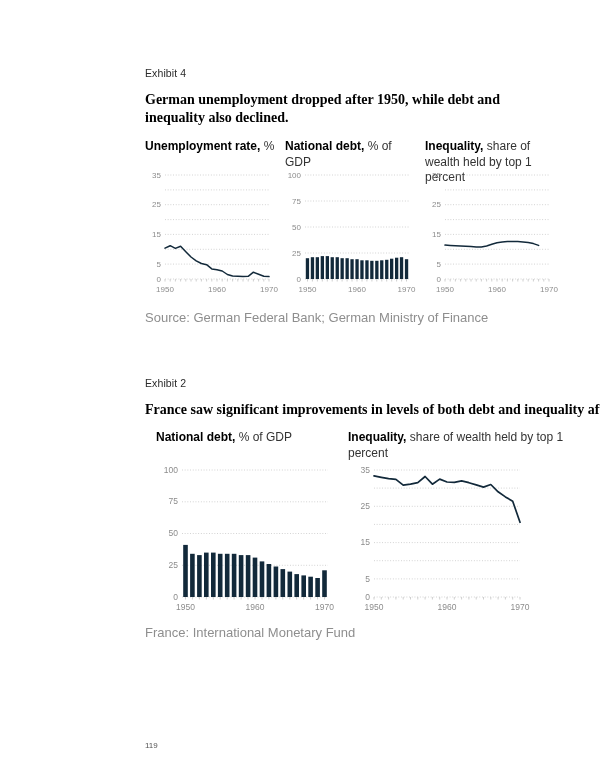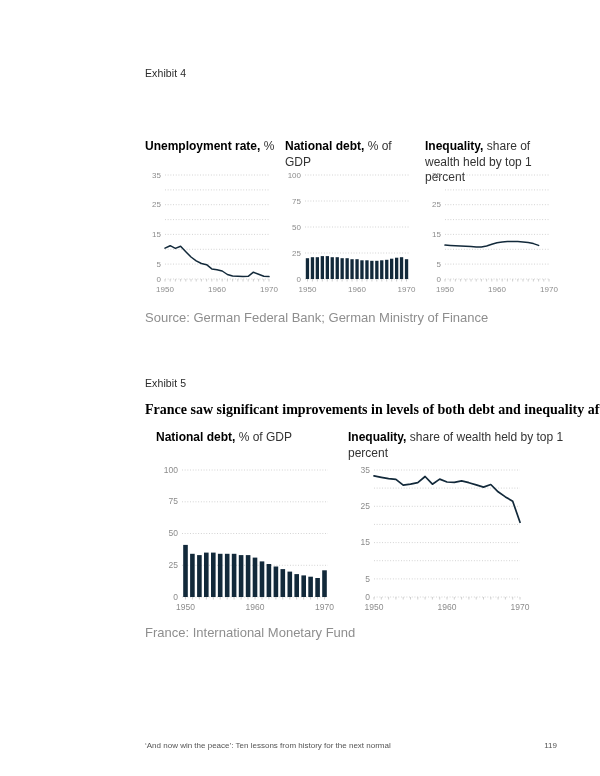--- a/index.html
+++ b/index.html
@@ -24,20 +24,21 @@
     display:flex; justify-content:space-between; align-items:baseline;
     font-size:8px; color:#545454;
   }
 </style>
 </head>
 <body>
 
 <div class="page">
 
   <div class="exhibit-label" style="top:67px">Exhibit 4</div>
+  <h2 class="exhibit-title" style="top:91px; width:408px">German unemployment dropped after 1950, while debt and inequality also declined.</h2>
 
   <div class="chart-col" style="left:145px; top:139px; width:132px; height:165px">
     <div class="chart-header"><b>Unemployment rate,</b><span> %</span></div>
     <div class="chart-box" style="top:26px"><svg width="134" height="134" viewBox="0 0 134 134" aria-hidden="true">
           <line x1="20" y1="114.0" x2="124" y2="114.0" stroke="#c9c9c9" stroke-width="0.9" stroke-dasharray="0.9,1.8"></line>
           <line x1="20" y1="99.1" x2="124" y2="99.1" stroke="#c9c9c9" stroke-width="0.9" stroke-dasharray="0.9,1.8"></line>
           <line x1="20" y1="84.3" x2="124" y2="84.3" stroke="#c9c9c9" stroke-width="0.9" stroke-dasharray="0.9,1.8"></line>
           <line x1="20" y1="69.4" x2="124" y2="69.4" stroke="#c9c9c9" stroke-width="0.9" stroke-dasharray="0.9,1.8"></line>
           <line x1="20" y1="54.6" x2="124" y2="54.6" stroke="#c9c9c9" stroke-width="0.9" stroke-dasharray="0.9,1.8"></line>
           <line x1="20" y1="39.7" x2="124" y2="39.7" stroke="#c9c9c9" stroke-width="0.9" stroke-dasharray="0.9,1.8"></line>
@@ -176,21 +177,21 @@
           <line x1="124.0" y1="114" x2="124.0" y2="116.5" stroke="#c9c9c9" stroke-width="0.9"></line>
           <text x="20.0" y="127" text-anchor="middle" font-size="8" fill="#8c8c8c">1950</text>
           <text x="72.0" y="127" text-anchor="middle" font-size="8" fill="#8c8c8c">1960</text>
           <text x="124.0" y="127" text-anchor="middle" font-size="8" fill="#8c8c8c">1970</text>
           <polyline points="20.0,80.1 25.2,80.4 30.4,80.7 35.6,81.0 40.8,81.3 46.0,81.6 51.2,81.9 56.4,81.9 61.6,81.0 66.8,79.2 72.0,77.7 77.2,76.9 82.4,76.6 87.6,76.6 92.8,76.6 98.0,76.9 103.2,77.5 108.4,78.6 113.6,80.4" fill="none" stroke="#12293a" stroke-width="1.5" stroke-linejoin="round" stroke-linecap="round"></polyline>
         </svg></div>
   </div>
 
   <div class="source" style="top:310px">Source: German Federal Bank; German Ministry of Finance</div>
 
-  <div class="exhibit-label" style="top:377px">Exhibit 5</div>
+  <div class="exhibit-label" style="top:377px">Exhibit 2</div>
   <h2 class="exhibit-title" style="top:401px; width:450px; white-space:nowrap">France saw significant improvements in levels of both debt and inequality after 1950.</h2>
 
   <div class="chart-col" style="left:156px; top:430px; width:184px; height:190px">
     <div class="chart-header"><b>National debt,</b><span> % of GDP</span></div>
     <div class="chart-box" style="top:28px"><svg width="184" height="156" viewBox="0 0 184 156" aria-hidden="true">
           <line x1="26" y1="139.0" x2="172" y2="139.0" stroke="#c9c9c9" stroke-width="0.9" stroke-dasharray="0.9,1.8"></line>
           <line x1="26" y1="107.3" x2="172" y2="107.3" stroke="#c9c9c9" stroke-width="0.9" stroke-dasharray="0.9,1.8"></line>
           <line x1="26" y1="75.5" x2="172" y2="75.5" stroke="#c9c9c9" stroke-width="0.9" stroke-dasharray="0.9,1.8"></line>
           <line x1="26" y1="43.8" x2="172" y2="43.8" stroke="#c9c9c9" stroke-width="0.9" stroke-dasharray="0.9,1.8"></line>
           <line x1="26" y1="12.0" x2="172" y2="12.0" stroke="#c9c9c9" stroke-width="0.9" stroke-dasharray="0.9,1.8"></line>
@@ -287,17 +288,16 @@
           <text x="26.0" y="152" text-anchor="middle" font-size="8.5" fill="#8c8c8c">1950</text>
           <text x="99.0" y="152" text-anchor="middle" font-size="8.5" fill="#8c8c8c">1960</text>
           <text x="172.0" y="152" text-anchor="middle" font-size="8.5" fill="#8c8c8c">1970</text>
           <polyline points="26.0,17.8 33.3,19.3 40.6,20.7 47.9,21.4 55.2,27.2 62.5,26.2 69.8,24.7 77.1,18.5 84.4,26.2 91.7,21.1 99.0,24.0 106.3,24.3 113.6,22.9 120.9,24.7 128.2,26.9 135.5,29.1 142.8,26.5 150.1,33.8 157.4,38.9 164.7,43.2 172.0,64.3" fill="none" stroke="#12293a" stroke-width="1.7" stroke-linejoin="round" stroke-linecap="round"></polyline>
         </svg></div>
   </div>
 
   <div class="source" style="top:625px">France: International Monetary Fund</div>
 
   <div class="footer">
-    <span>‘And now win the peace’: Ten lessons from history for the next normal</span>
     <span>119</span>
   </div>
 
 </div>
 
 </body></html>

